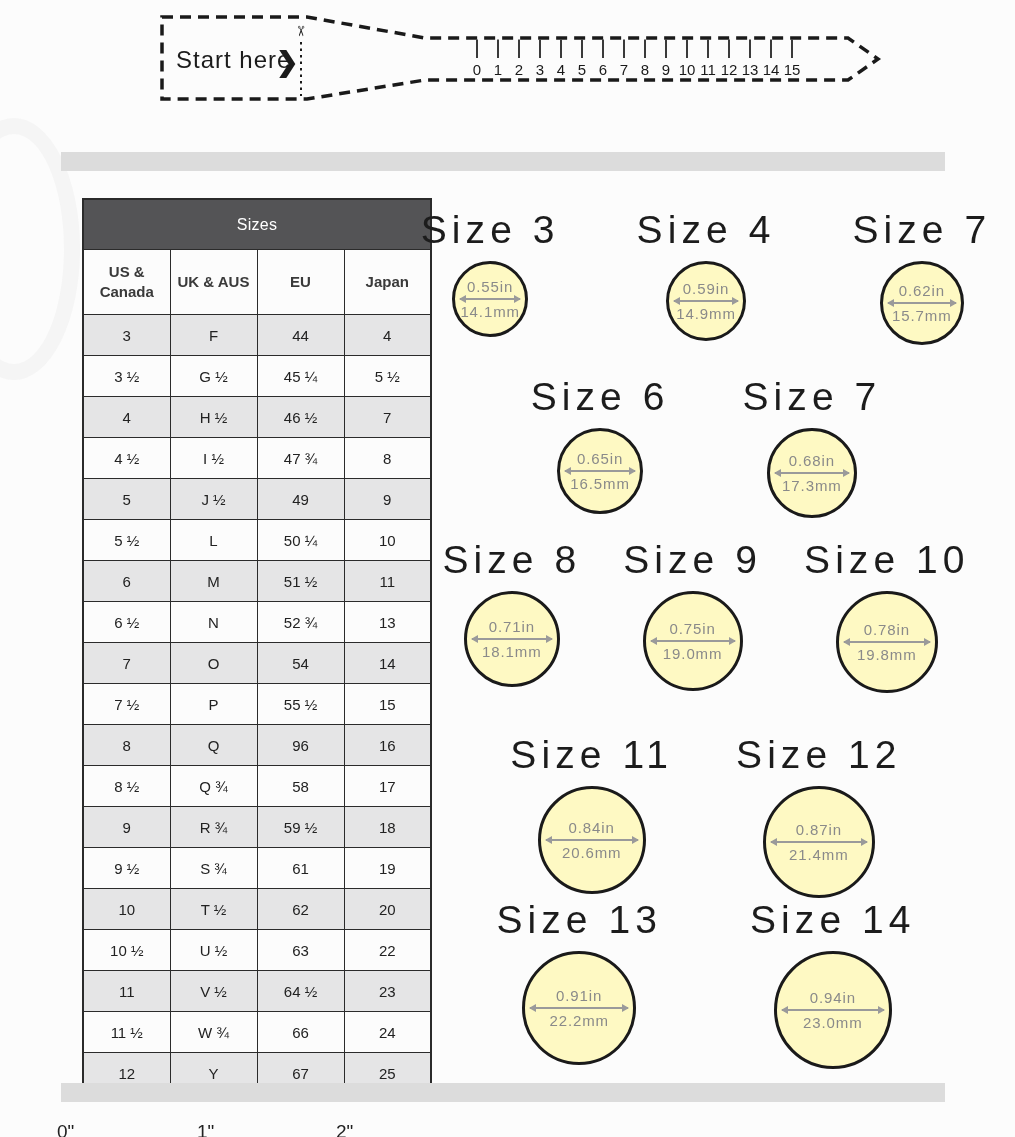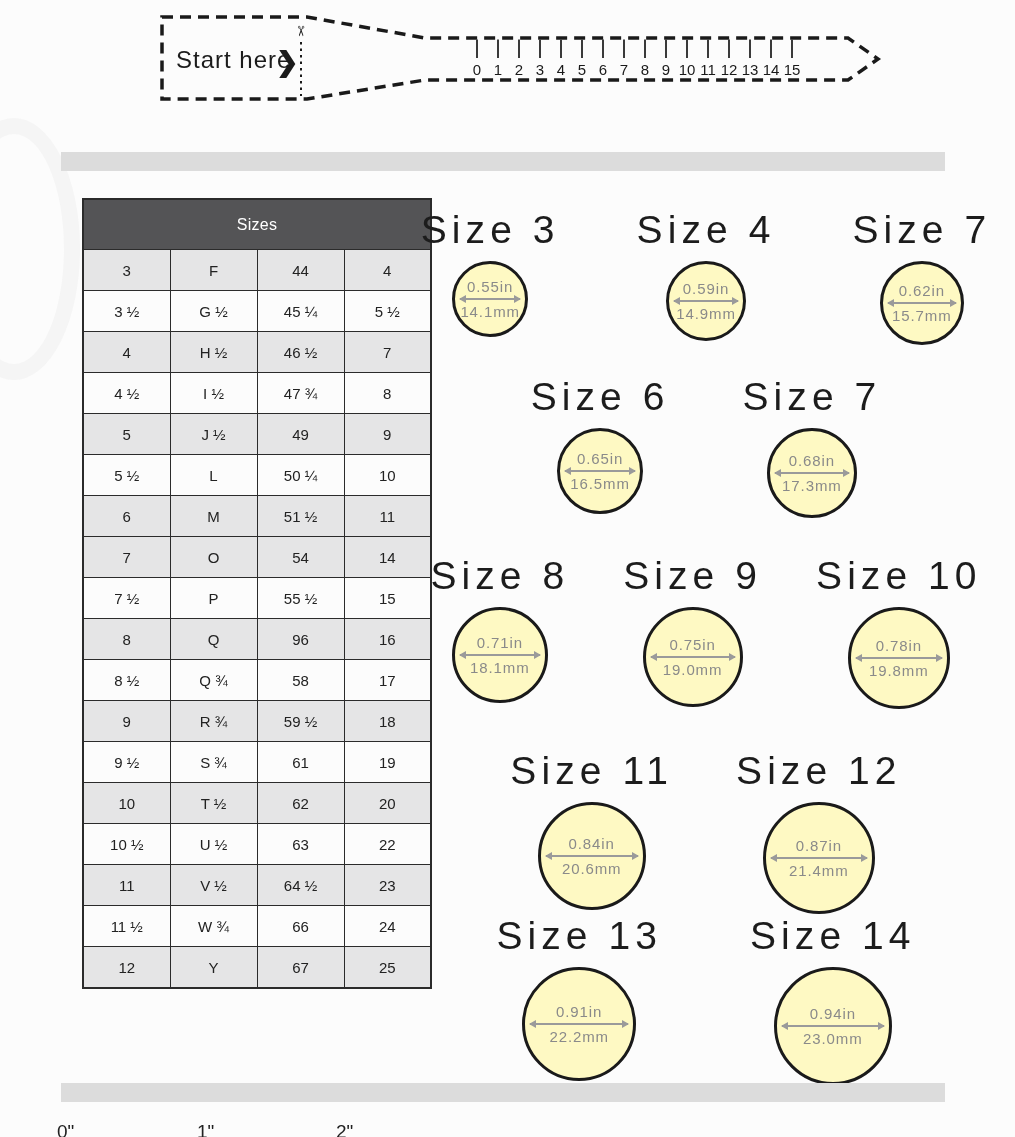--- a/index.html
+++ b/index.html
@@ -100,20 +100,26 @@
 
 <div class="bar top"></div>
 
 <div class="main">
 
   <table class="sizes">
     <thead>
       <tr>
         <th class="tbl-title" colspan="4">Sizes</th>
       </tr>
+      <tr>
+        <th class="col-head">US &amp; Canada</th>
+        <th class="col-head">UK &amp; AUS</th>
+        <th class="col-head">EU</th>
+        <th class="col-head">Japan</th>
+      </tr>
     </thead>
     <tbody id="table-body">
         <tr class="alt">
           <td class="cell">3</td>
           <td class="cell">F</td>
           <td class="cell">44</td>
           <td class="cell">4</td>
         </tr>
         <tr>
           <td class="cell">3 ½</td>
@@ -143,20 +149,26 @@
           <td class="cell">5 ½</td>
           <td class="cell">L</td>
           <td class="cell">50 ¼</td>
           <td class="cell">10</td>
         </tr>
         <tr class="alt">
           <td class="cell">6</td>
           <td class="cell">M</td>
           <td class="cell">51 ½</td>
           <td class="cell">11</td>
+        </tr>
+        <tr>
+          <td class="cell">6 ½</td>
+          <td class="cell">N</td>
+          <td class="cell">52 ¾</td>
+          <td class="cell">13</td>
         </tr>
         <tr class="alt">
           <td class="cell">7</td>
           <td class="cell">O</td>
           <td class="cell">54</td>
           <td class="cell">14</td>
         </tr>
         <tr>
           <td class="cell">7 ½</td>
           <td class="cell">P</td>
@@ -258,21 +270,21 @@
         </div>
         <div class="ring">
           <div class="ring-title">Size 7</div>
           <div class="ring-circle" style="width: 90px; height: 90px;">
             <div class="ring-in">0.68in</div>
             <div class="ring-arrow" style="width: 74px;"></div>
             <div class="ring-mm">17.3mm</div>
           </div>
         </div>
       </div>
-      <div class="ring-row" style="gap: 54px; margin-top: 36px;">
+      <div class="ring-row" style="gap: 42px; margin-top: 20px;">
         <div class="ring">
           <div class="ring-title">Size 8</div>
           <div class="ring-circle" style="width: 96px; height: 96px;">
             <div class="ring-in">0.71in</div>
             <div class="ring-arrow" style="width: 80px;"></div>
             <div class="ring-mm">18.1mm</div>
           </div>
         </div>
         <div class="ring">
           <div class="ring-title">Size 9</div>

